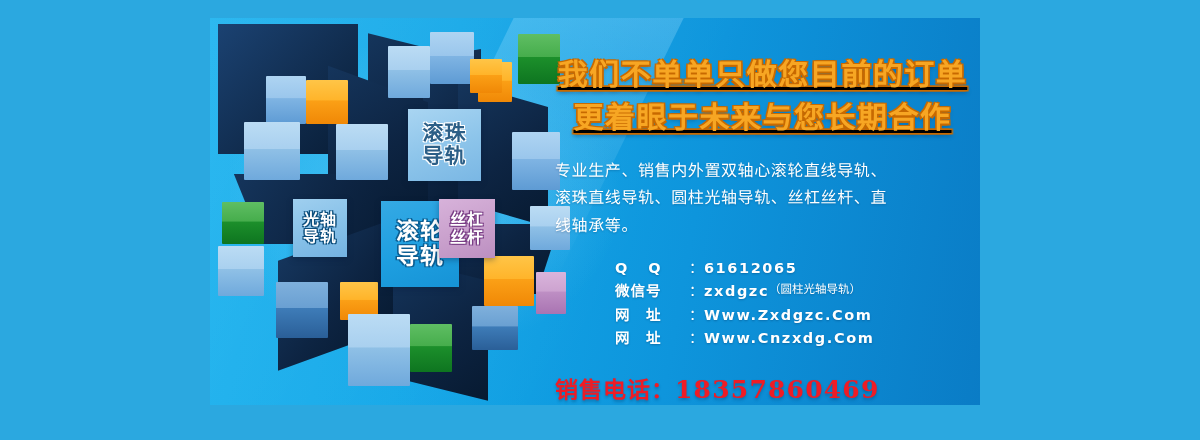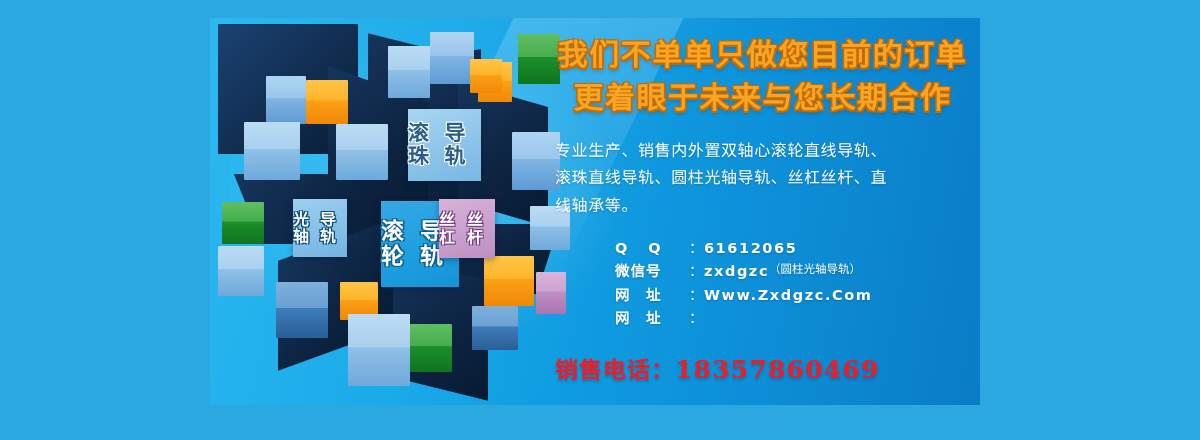--- a/index.html
+++ b/index.html
@@ -56,21 +56,21 @@
   
   .body{
     position:absolute;
     background:linear-gradient(135deg,#15355C 0%,#0D2442 55%,#071A31 100%);
   }
   .body-l{background:linear-gradient(135deg,#1B4272 0%,#102B4C 60%,#081D36 100%);}
 
   
   .tile{
     position:absolute;
-    display:flex;flex-direction:row;align-items:center;justify-content:center;
+    display:flex;flex-direction:column;align-items:center;justify-content:center;
     color:#fff;
     font-family:"DejaVu Sans","Liberation Sans",sans-serif;
     font-weight:700;
     line-height:1.08;
     letter-spacing:1px;
     text-shadow:-1px -1px 0 #f2f7fb,1px -1px 0 #f2f7fb,-1px 1px 0 #f2f7fb,1px 1px 0 #f2f7fb,0 2px 3px rgba(0,40,80,.35);
     box-shadow:0 2px 6px rgba(0,25,55,.35);
   }
   .tile span{display:block;}
   #tile-gzdg{ 
@@ -108,21 +108,21 @@
     font-size:30px;
     line-height:1.42;
     letter-spacing:1.5px;
     color:#F7A623;
     text-shadow:
       -1.5px -1.5px 0 #C86A00, 1.5px -1.5px 0 #C86A00,
       -1.5px  1.5px 0 #C86A00, 1.5px  1.5px 0 #C86A00,
        0 3px 4px rgba(0,45,85,.40);
     white-space:nowrap;
   }
-  #headline-block{margin-top:2px;}
+  #headline-block{margin-top:22px;text-decoration:underline;}
 
   .desc{
     margin-top:18px;
     text-align:left;
     font-family:"DejaVu Sans","Liberation Sans",sans-serif;
     font-size:16px;
     line-height:1.70;
     letter-spacing:.6px;
     color:#FFFFFF;
     padding-right:6px;
@@ -305,20 +305,21 @@
 
       <div class="crow">
         <span class="clabel">网　址</span>
         <span>：</span>
         <span class="cvalue">Www.Zxdgzc.Com</span>
       </div>
 
       <div class="crow">
         <span class="clabel">网　址</span>
         <span>：</span>
+        <span class="cvalue">Www.Cnzxdg.Com</span>
       </div>
 
     </div>
 
     <div id="phone">
       <span class="ph-label">销售电话：</span><span class="ph-num">18357860469</span>
     </div>
 
   </div>
 </div>

